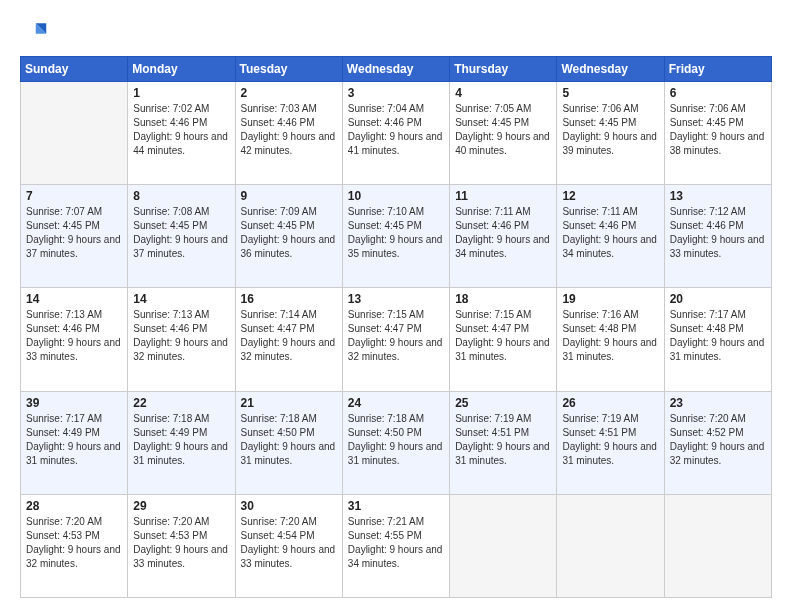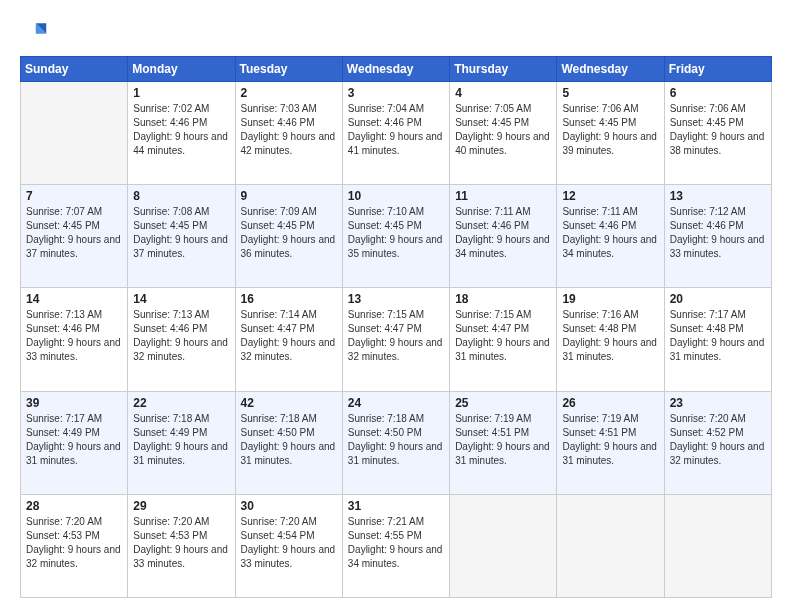--- a/index.html
+++ b/index.html
@@ -222,21 +222,21 @@
         <tr class="row-alt">
           <td>
             <div class="day-num">39</div>
             <div class="day-info">Sunrise: 7:17 AM<br>Sunset: 4:49 PM<br>Daylight: 9 hours and 31 minutes.</div>
           </td>
           <td>
             <div class="day-num">22</div>
             <div class="day-info">Sunrise: 7:18 AM<br>Sunset: 4:49 PM<br>Daylight: 9 hours and 31 minutes.</div>
           </td>
           <td>
-            <div class="day-num">42</div>
+            <div class="day-num">21</div>
             <div class="day-info">Sunrise: 7:18 AM<br>Sunset: 4:50 PM<br>Daylight: 9 hours and 31 minutes.</div>
           </td>
           <td>
             <div class="day-num">24</div>
             <div class="day-info">Sunrise: 7:18 AM<br>Sunset: 4:50 PM<br>Daylight: 9 hours and 31 minutes.</div>
           </td>
           <td>
             <div class="day-num">25</div>
             <div class="day-info">Sunrise: 7:19 AM<br>Sunset: 4:51 PM<br>Daylight: 9 hours and 31 minutes.</div>
           </td>

